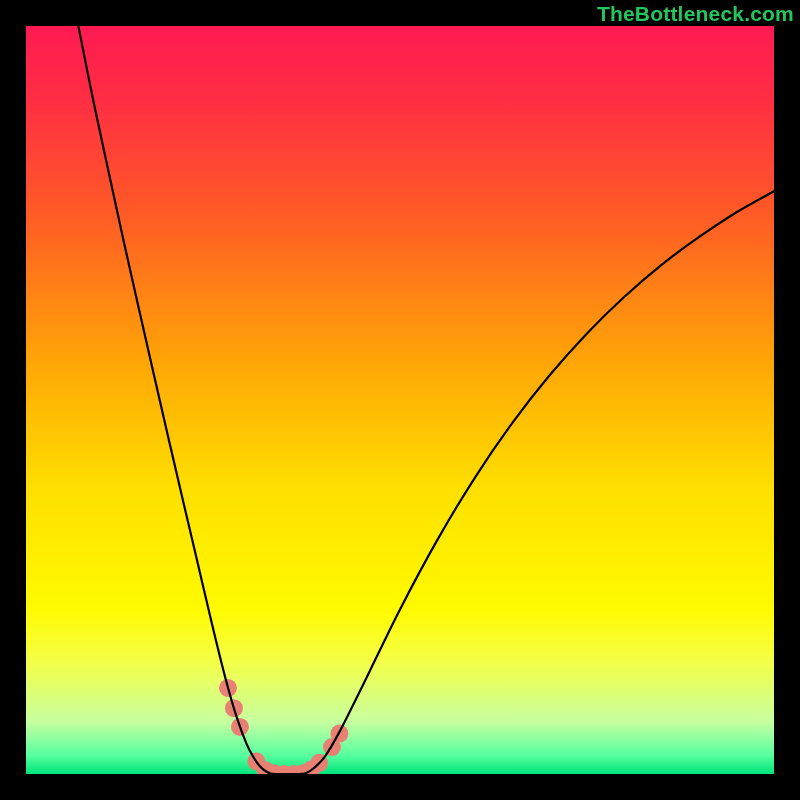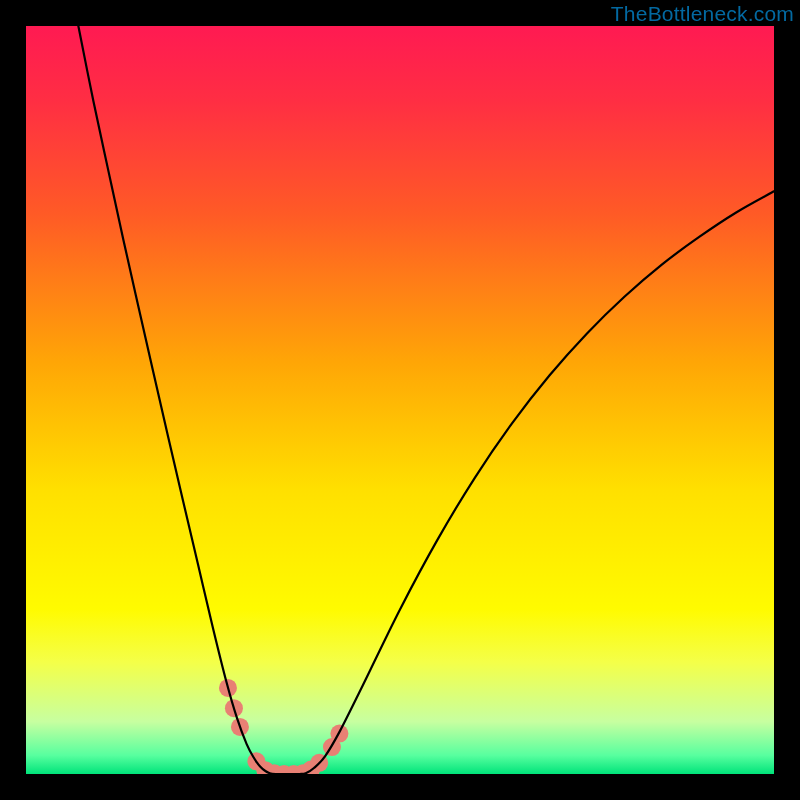--- a/index.html
+++ b/index.html
@@ -23,23 +23,23 @@
     position: absolute;
     left: 0;
     top: 0;
     width: 748px;
     height: 748px;
   }
   .watermark {
     position: absolute;
     top: 2px;
     right: 6px;
-    color: #0369a1;
+    color: #22c55e;
     font-size: 21px;
-    font-weight: 400;
+    font-weight: 700;
     letter-spacing: 0.2px;
     user-select: none;
   }
 </style>
 </head>
 <body>
 
 <div class="frame">
   <svg class="plot" viewBox="0 0 748 748" preserveAspectRatio="none">
     <defs>

